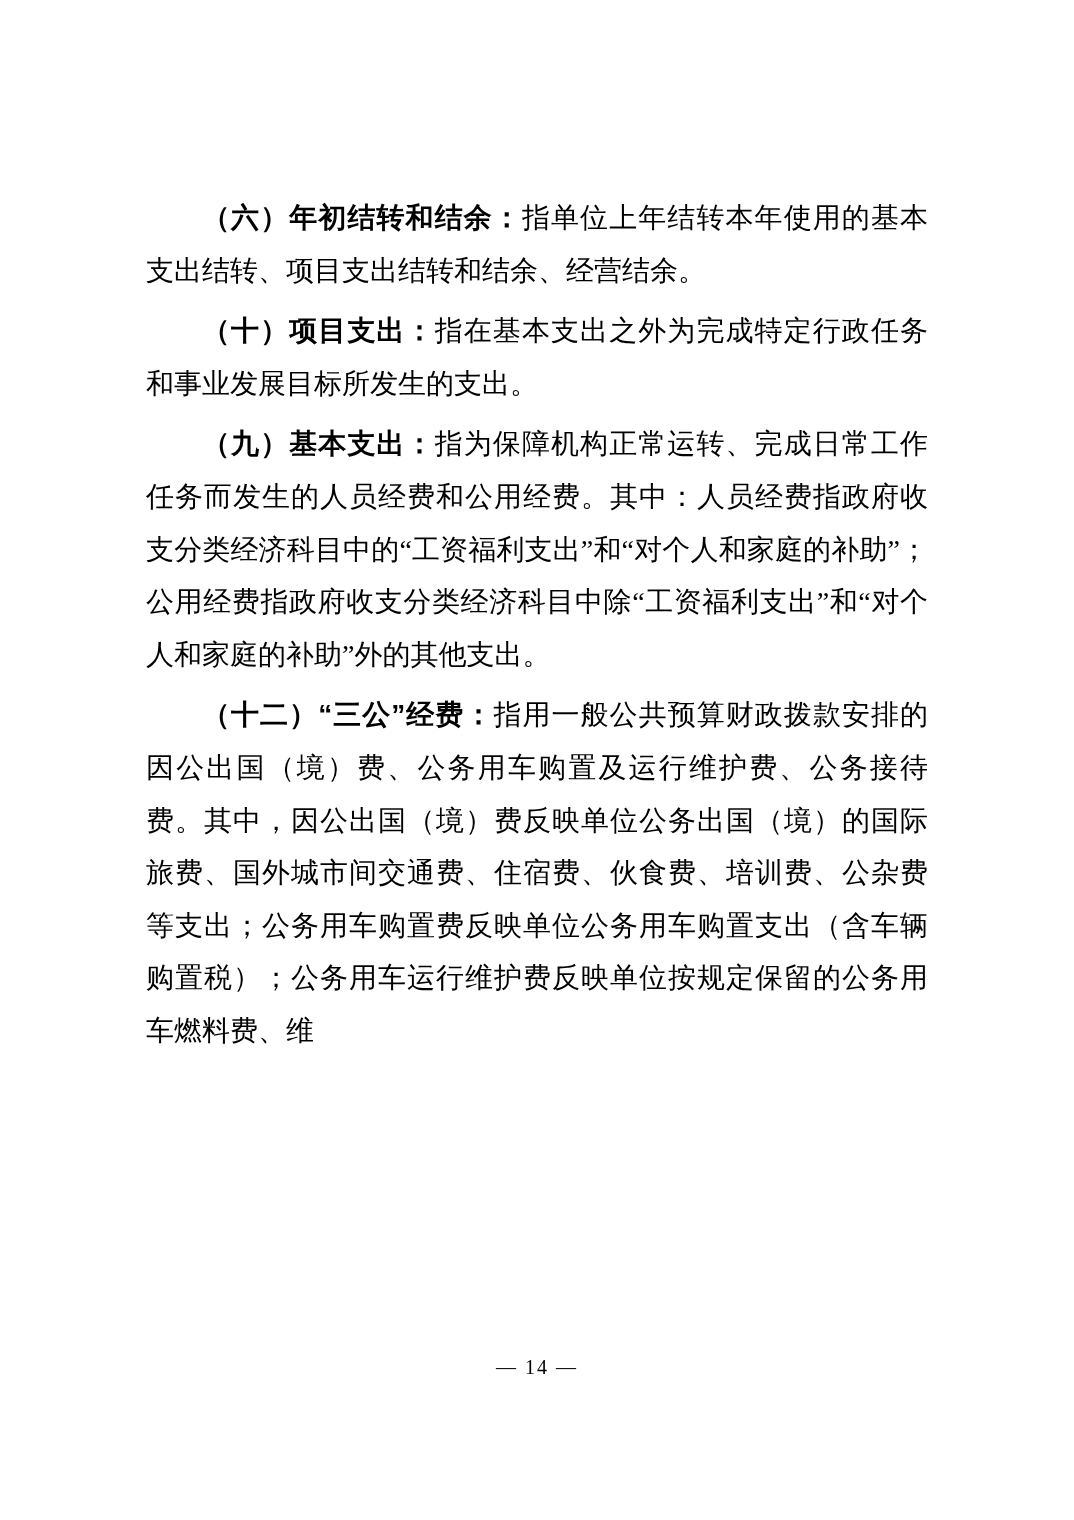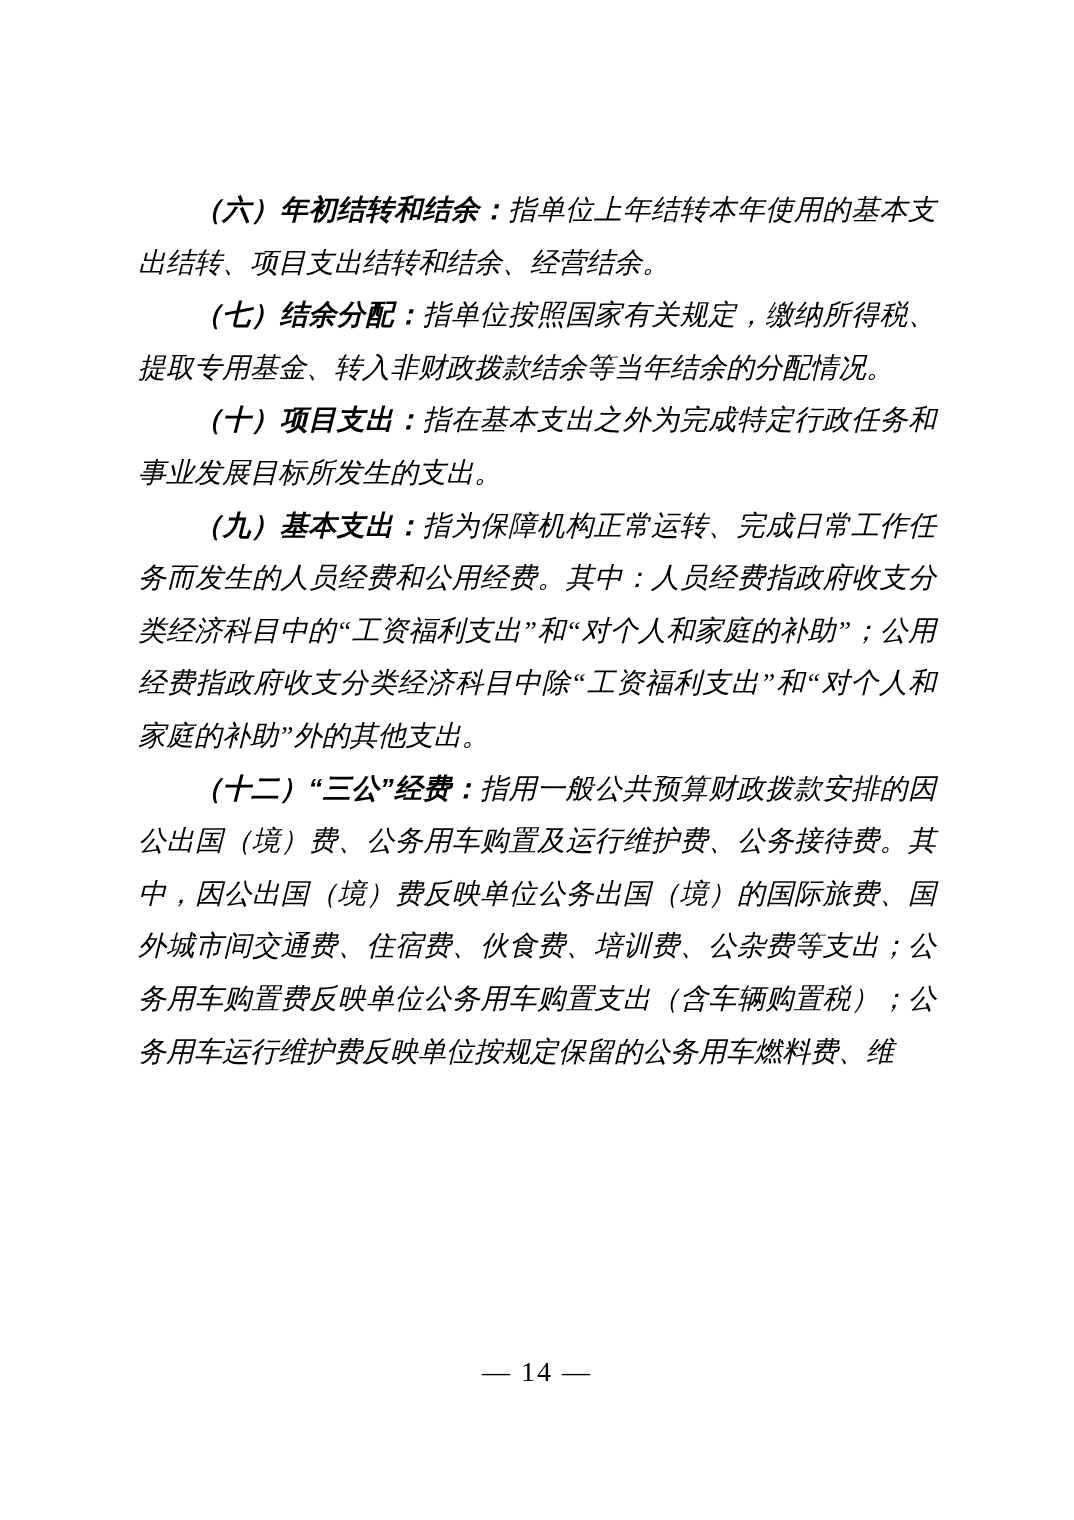--- a/index.html
+++ b/index.html
@@ -21,50 +21,48 @@
     left: 138px;
     top: 184px;
     width: 798px;
     font-size: 28px;
     line-height: 52.6px;
     text-align: justify;
     text-justify: inter-character;
     word-break: normal;
   }
   .para {
-    margin: 0;
+    margin: 8px;
     padding: 0;
     text-indent: 2em;
-    font-style: italic;
   }
   .term-heading {
     font-family: "Liberation Sans", sans-serif;
     font-weight: 700;
   }
   .term-body {
     font-weight: 400;
   }
   .footer {
     position: absolute;
     left: 0;
     top: 1356px;
     width: 100%;
     text-align: center;
-    font-size: 28px;
+    font-size: 20px;
     font-family: "Liberation Serif", serif;
     letter-spacing: 2px;
   }
 </style>
 </head>
 <body>
 
 <div class="page">
   <div class="content">
     <p class="para"><span class="term-heading">（六）年初结转和结余：</span><span class="term-body">指单位上年结转本年使用的基本支出结转、项目支出结转和结余、经营结余。</span></p>
-    <p class="para"><span class="term-heading">（七）结余分配：</span><span class="term-body">指单位按照国家有关规定，缴纳所得税、提取专用基金、转入非财政拨款结余等当年结余的分配情况。</span></p>
     <p class="para"><span class="term-heading">（十）项目支出：</span><span class="term-body">指在基本支出之外为完成特定行政任务和事业发展目标所发生的支出。</span></p>
     <p class="para"><span class="term-heading">（九）基本支出：</span><span class="term-body">指为保障机构正常运转、完成日常工作任务而发生的人员经费和公用经费。其中：人员经费指政府收支分类经济科目中的“工资福利支出”和“对个人和家庭的补助”；公用经费指政府收支分类经济科目中除“工资福利支出”和“对个人和家庭的补助”外的其他支出。</span></p>
     <p class="para"><span class="term-heading">（十二）“三公”经费：</span><span class="term-body">指用一般公共预算财政拨款安排的因公出国（境）费、公务用车购置及运行维护费、公务接待费。其中，因公出国（境）费反映单位公务出国（境）的国际旅费、国外城市间交通费、住宿费、伙食费、培训费、公杂费等支出；公务用车购置费反映单位公务用车购置支出（含车辆购置税）；公务用车运行维护费反映单位按规定保留的公务用车燃料费、维</span></p>
   </div>
   <div class="footer">
     <span>— 14 —</span>
   </div>
 </div>
 
 </body></html>

